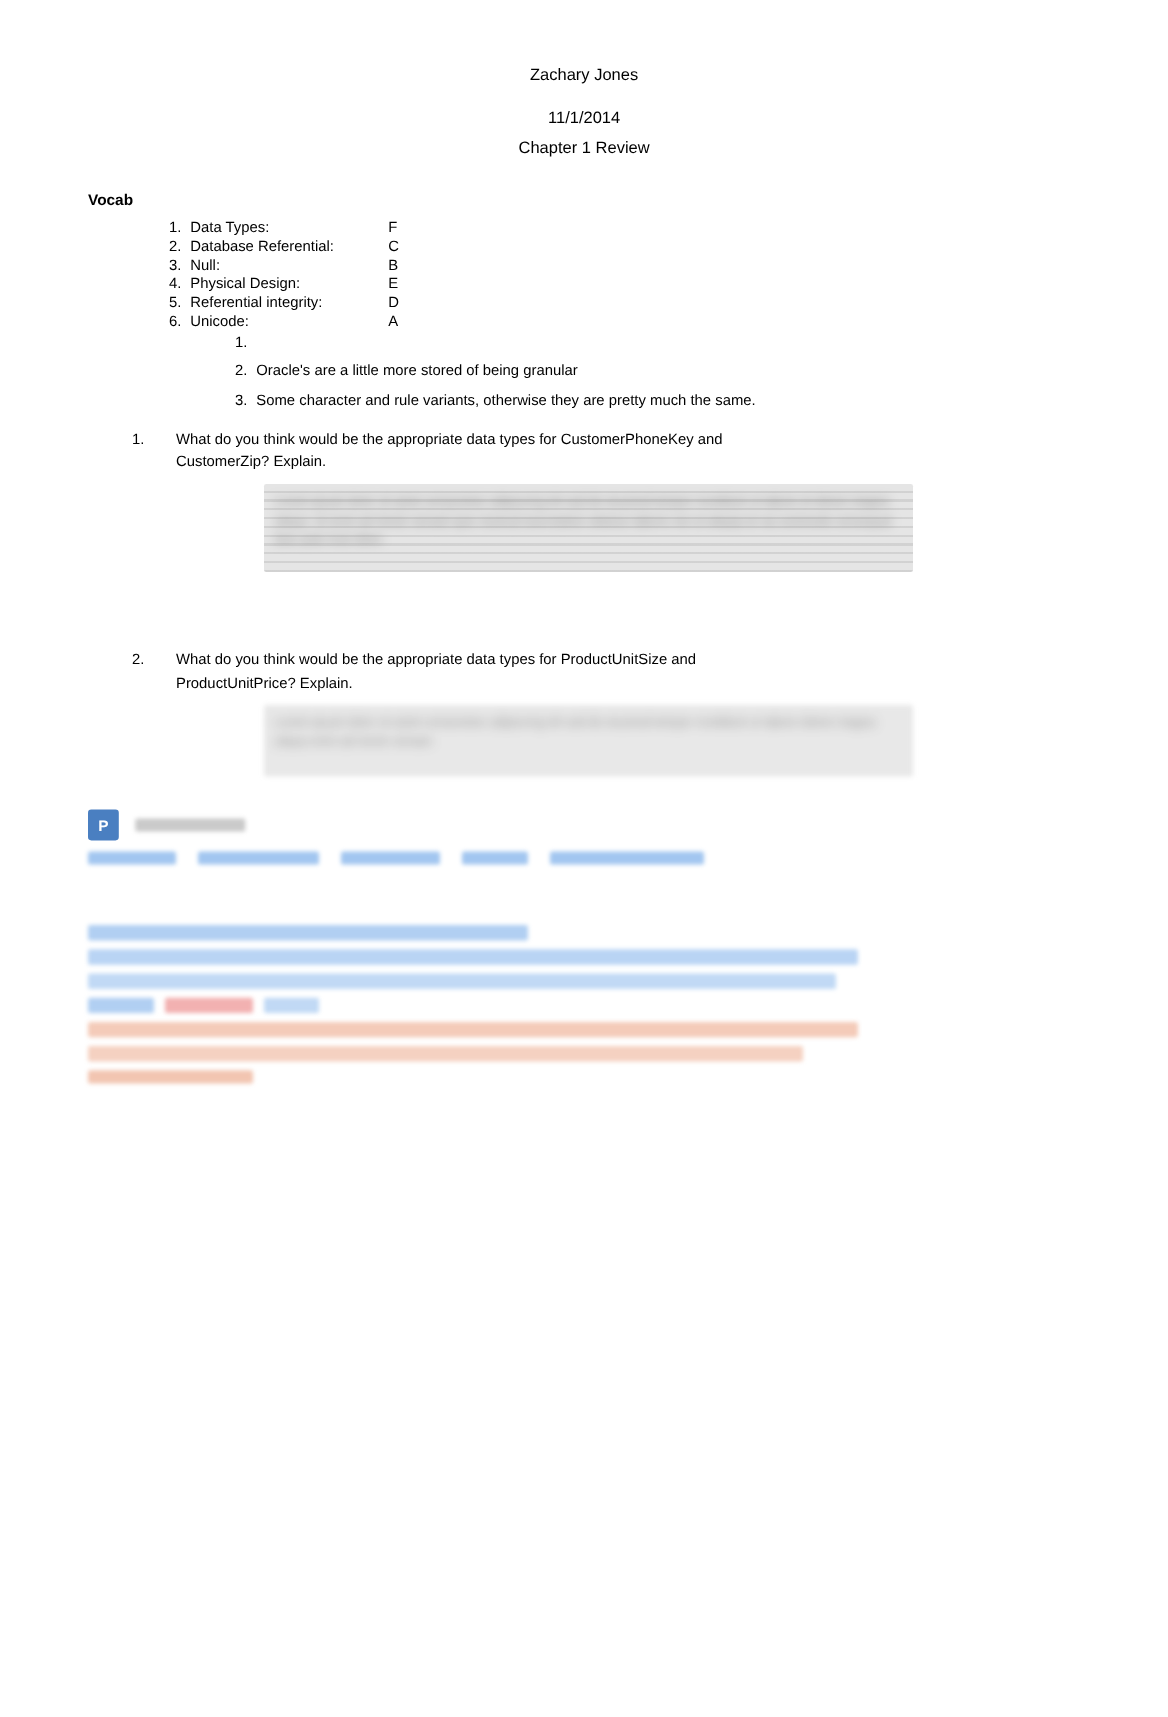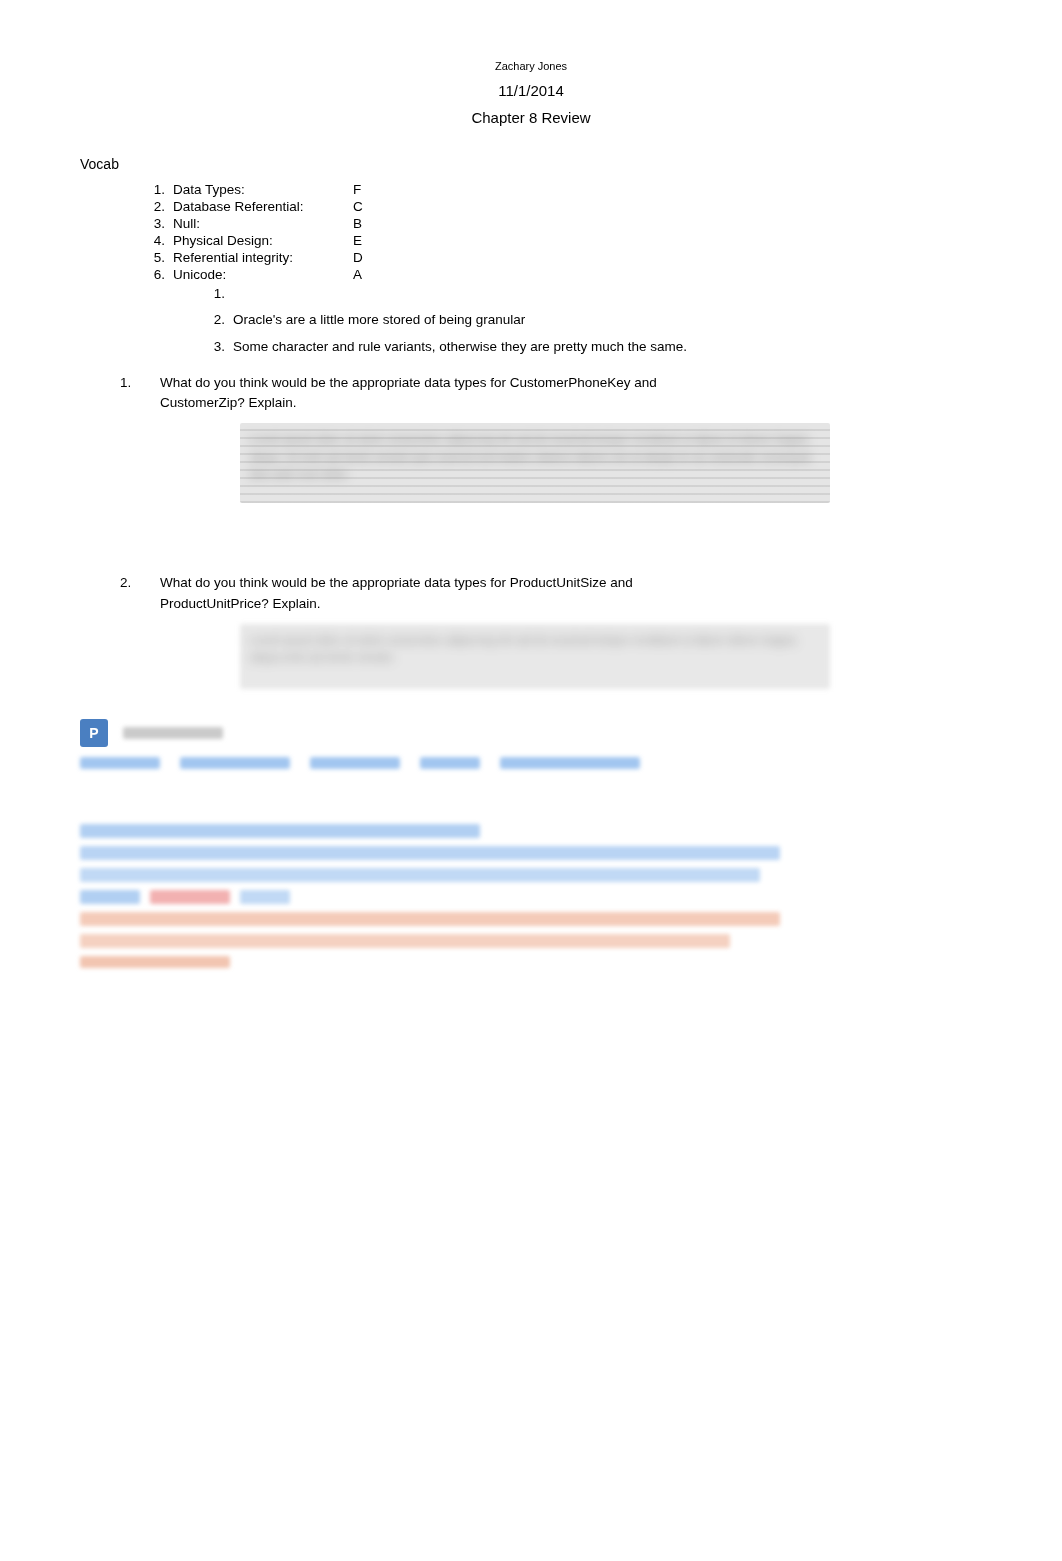--- a/index.html
+++ b/index.html
@@ -23,37 +23,37 @@
       padding: 60px 80px 40px 80px;
       position: relative;
     }
 
     .header-section {
       text-align: center;
       margin-bottom: 30px;
     }
 
     .header-section .author {
-      font-size: 11px;
-      margin-bottom: 10px;
+      font-size: 15px;
+      margin-bottom: 22px;
     }
 
     .header-section .date {
       font-size: 15px;
       margin-bottom: 10px;
     }
 
     .header-section .title {
       font-size: 15px;
       margin-bottom: 10px;
     }
 
     .section-heading {
       font-size: 14px;
-      font-weight: normal;
+      font-weight: bold;
       margin-top: 20px;
       margin-bottom: 10px;
     }
 
     .vocab-list {
       list-style: none;
       margin-left: 60px;
     }
 
     .vocab-list li {
@@ -219,21 +219,21 @@
     }
   </style>
 </head>
 <body>
 
 <div class="page-container">
 
   <div class="header-section">
     <div class="author">Zachary Jones</div>
     <div class="date">11/1/2014</div>
-    <div class="title">Chapter 8 Review</div>
+    <div class="title">Chapter 1 Review</div>
   </div>
 
   <div style="margin-top: 20px;">
     <div class="section-heading">Vocab</div>
     <ol class="vocab-list">
       <li>
         <span class="num">1.</span>
         <span class="term">Data Types:</span>
         <span class="answer">F</span>
       </li>

